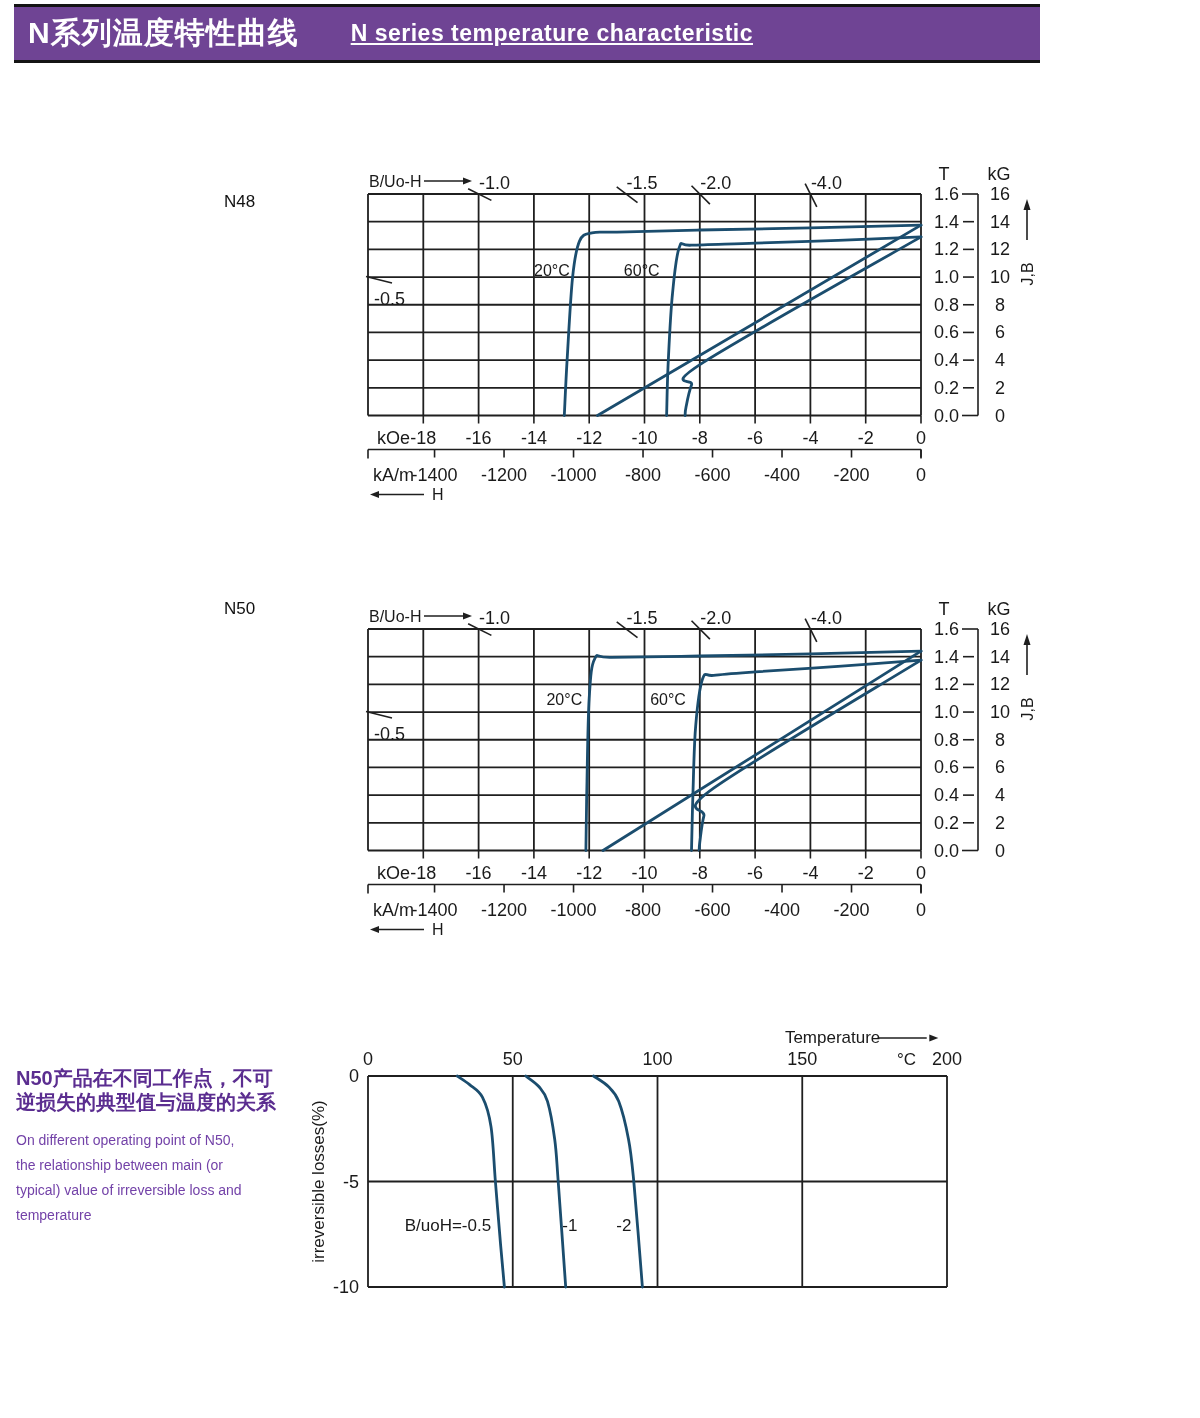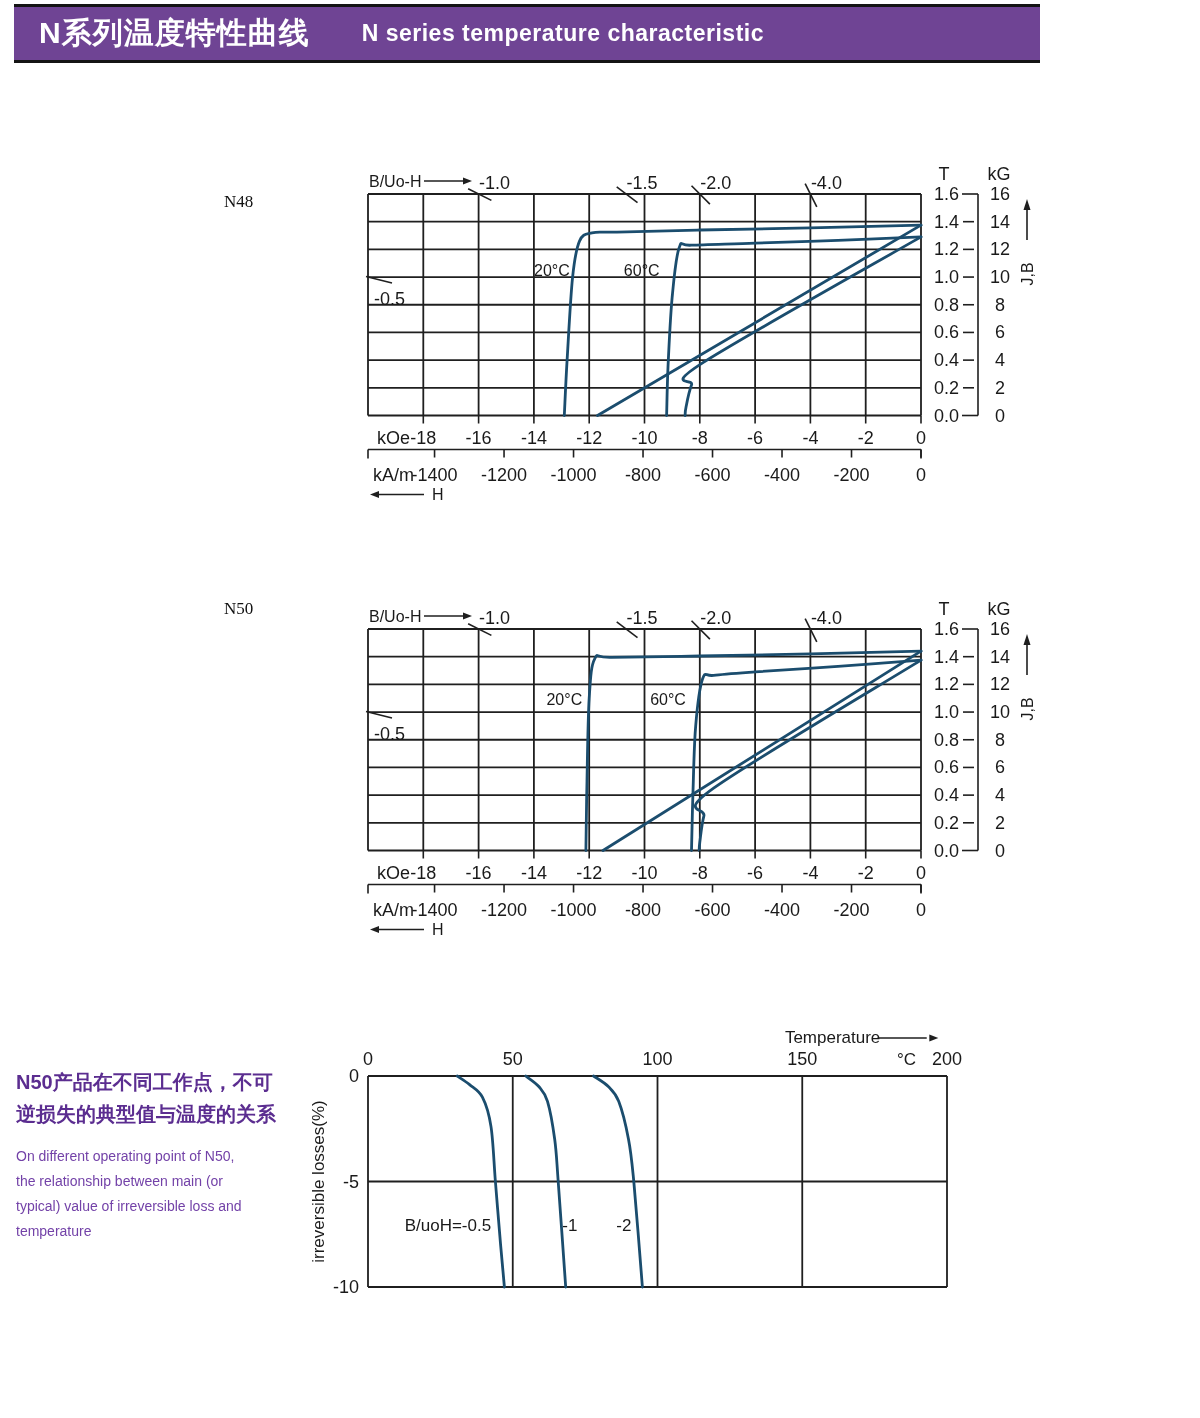--- a/index.html
+++ b/index.html
@@ -1,25 +1,25 @@
 <!DOCTYPE html>
 <html><head>
 <meta charset="utf-8">
 <style>
   html,body{margin:0;padding:0;background:#ffffff;}
   #page{position:relative;width:1200px;height:1418px;background:#fff;overflow:hidden;
         font-family:"Liberation Sans",sans-serif;color:#1a1a1a;}
   .banner{position:absolute;left:14px;top:4px;width:1026px;height:59px;background:#6f4494;
           border-top:3px solid #141414;border-bottom:3px solid #141414;box-sizing:border-box;
-          display:flex;align-items:center;white-space:nowrap;overflow:hidden;padding-left:11px;}
+          display:flex;align-items:center;white-space:nowrap;overflow:hidden;}
   .banner .zh{font-size:30px;font-weight:bold;color:#ffffff;margin-left:14px;letter-spacing:1px;}
-  .banner .en{font-size:23px;font-weight:bold;color:#ffffff;margin-left:52px;letter-spacing:0.5px;}
-  .grade-label{position:absolute;font-size:17px;color:#111;font-family:Liberation Serif, serif;}
+  .banner .en{font-size:23px;font-weight:bold;color:#ffffff;margin-left:52px;letter-spacing:0.5px;text-decoration:underline;}
+  .grade-label{position:absolute;font-size:17px;color:#111;}
   #note{position:absolute;left:16px;top:1066px;width:305px;}
-  #note .zh{font-size:20px;font-weight:bold;color:#5b2d90;line-height:32px;}
+  #note .zh{font-size:20px;font-weight:bold;color:#5b2d90;line-height:24px;}
   #note .en{font-size:14px;color:#7342a8;line-height:25px;margin-top:14px;}
   svg text{font-family:"Liberation Sans",sans-serif;fill:#1a1a1a;}
 </style>
 </head>
 <body>
 
 <div id="page">
 
   <div class="banner">
     <span class="zh">N系列温度特性曲线</span>

